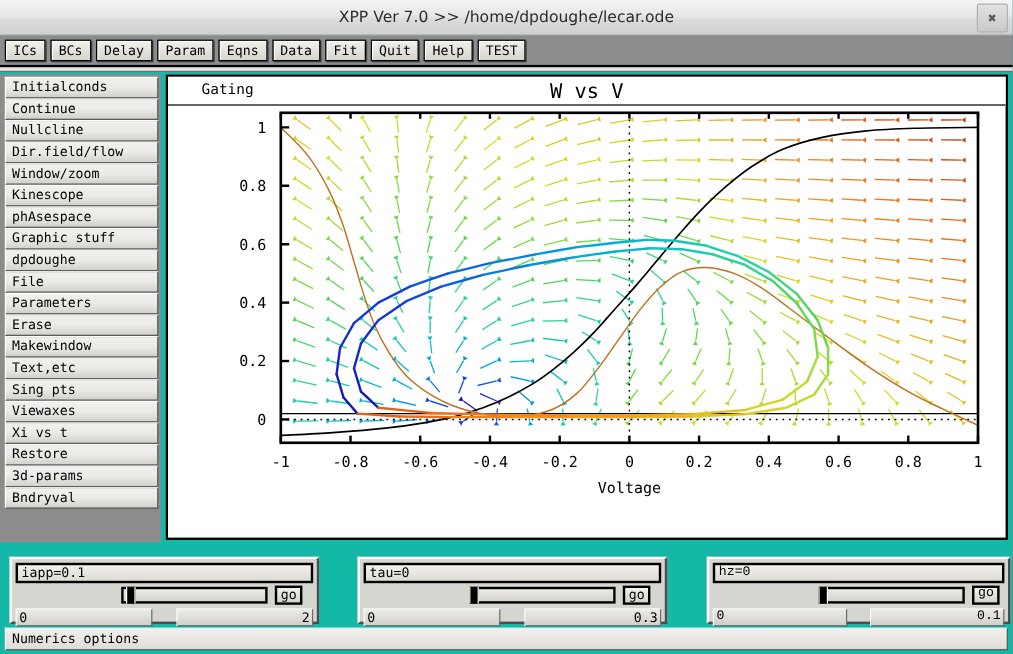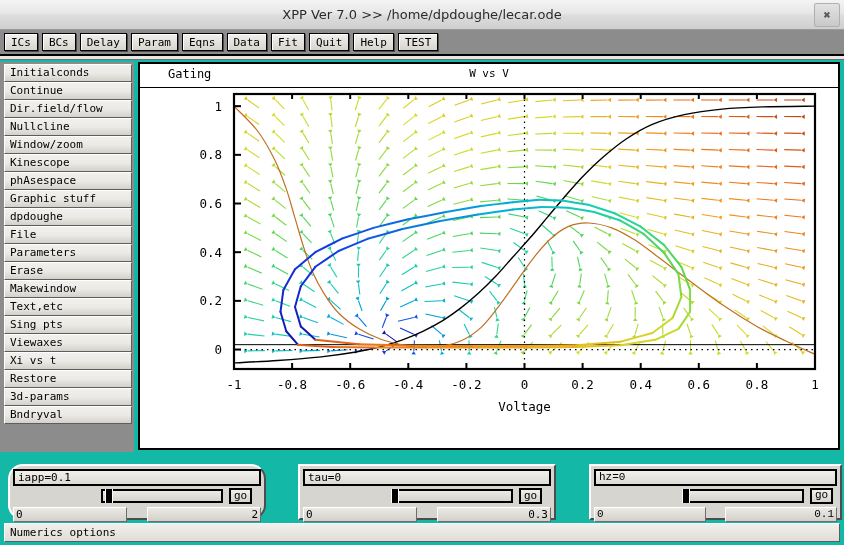--- a/index.html
+++ b/index.html
@@ -91,35 +91,35 @@
     position: absolute; left: 0; top: 0; width: 100%; height: 24px;
     border-bottom: 1px solid #000;
     background: #ffffff;
   }
   #plot-ylabel {
     position: absolute; left: 28px; top: 3px;
     font-size: 12px; color: #000;
   }
   #plot-title {
     position: absolute; left: 0; top: 3px; width: 100%; text-align: center;
-    font-size: 11px; color: #000;
+    font-size: 17px; color: #000;
   }
   #plotsvg { position: absolute; left: 0; top: 25px; }
 
   
   .slider-panel {
     position: absolute; top: 464px; height: 56px;
     background: #d7d5d0;
     border-top: 2px solid #ffffff;
     border-left: 2px solid #ffffff;
     border-right: 2px solid #4d4d4d;
     border-bottom: 2px solid #4d4d4d;
     padding: 3px;
   }
-  #sp1 { left: 8px;   width: 258px; border-radius: 15px; }
+  #sp1 { left: 8px;   width: 258px; }
   #sp2 { left: 298px; width: 258px; }
   #sp3 { left: 589px; width: 253px; font-family: Liberation Mono, monospace; }
 
   .sl-name {
     height: 17px; width: 100%;
     background: linear-gradient(to bottom, #f2f0ec, #dedbd5);
     border: 2px solid #000;
     font-size: 11px; color: #000; line-height: 13px; padding-left: 3px;
     overflow: hidden; white-space: nowrap;
   }
@@ -183,22 +183,22 @@
       <div class="menu-btn">Quit</div>
       <div class="menu-btn">Help</div>
       <div class="menu-btn">TEST</div>
     </div>
   <div id="strip"></div>
 
   <div id="sidebar">
     <div id="sidebar-items">
         <div class="side-item">Initialconds</div>
         <div class="side-item">Continue</div>
+        <div class="side-item">Nullcline</div>
         <div class="side-item">Dir.field/flow</div>
-        <div class="side-item">Nullcline</div>
         <div class="side-item">Window/zoom</div>
         <div class="side-item">Kinescope</div>
         <div class="side-item">phAsespace</div>
         <div class="side-item">Graphic stuff</div>
         <div class="side-item">dpdoughe</div>
         <div class="side-item">File</div>
         <div class="side-item">Parameters</div>
         <div class="side-item">Erase</div>
         <div class="side-item">Makewindow</div>
         <div class="side-item">Text,etc</div>

